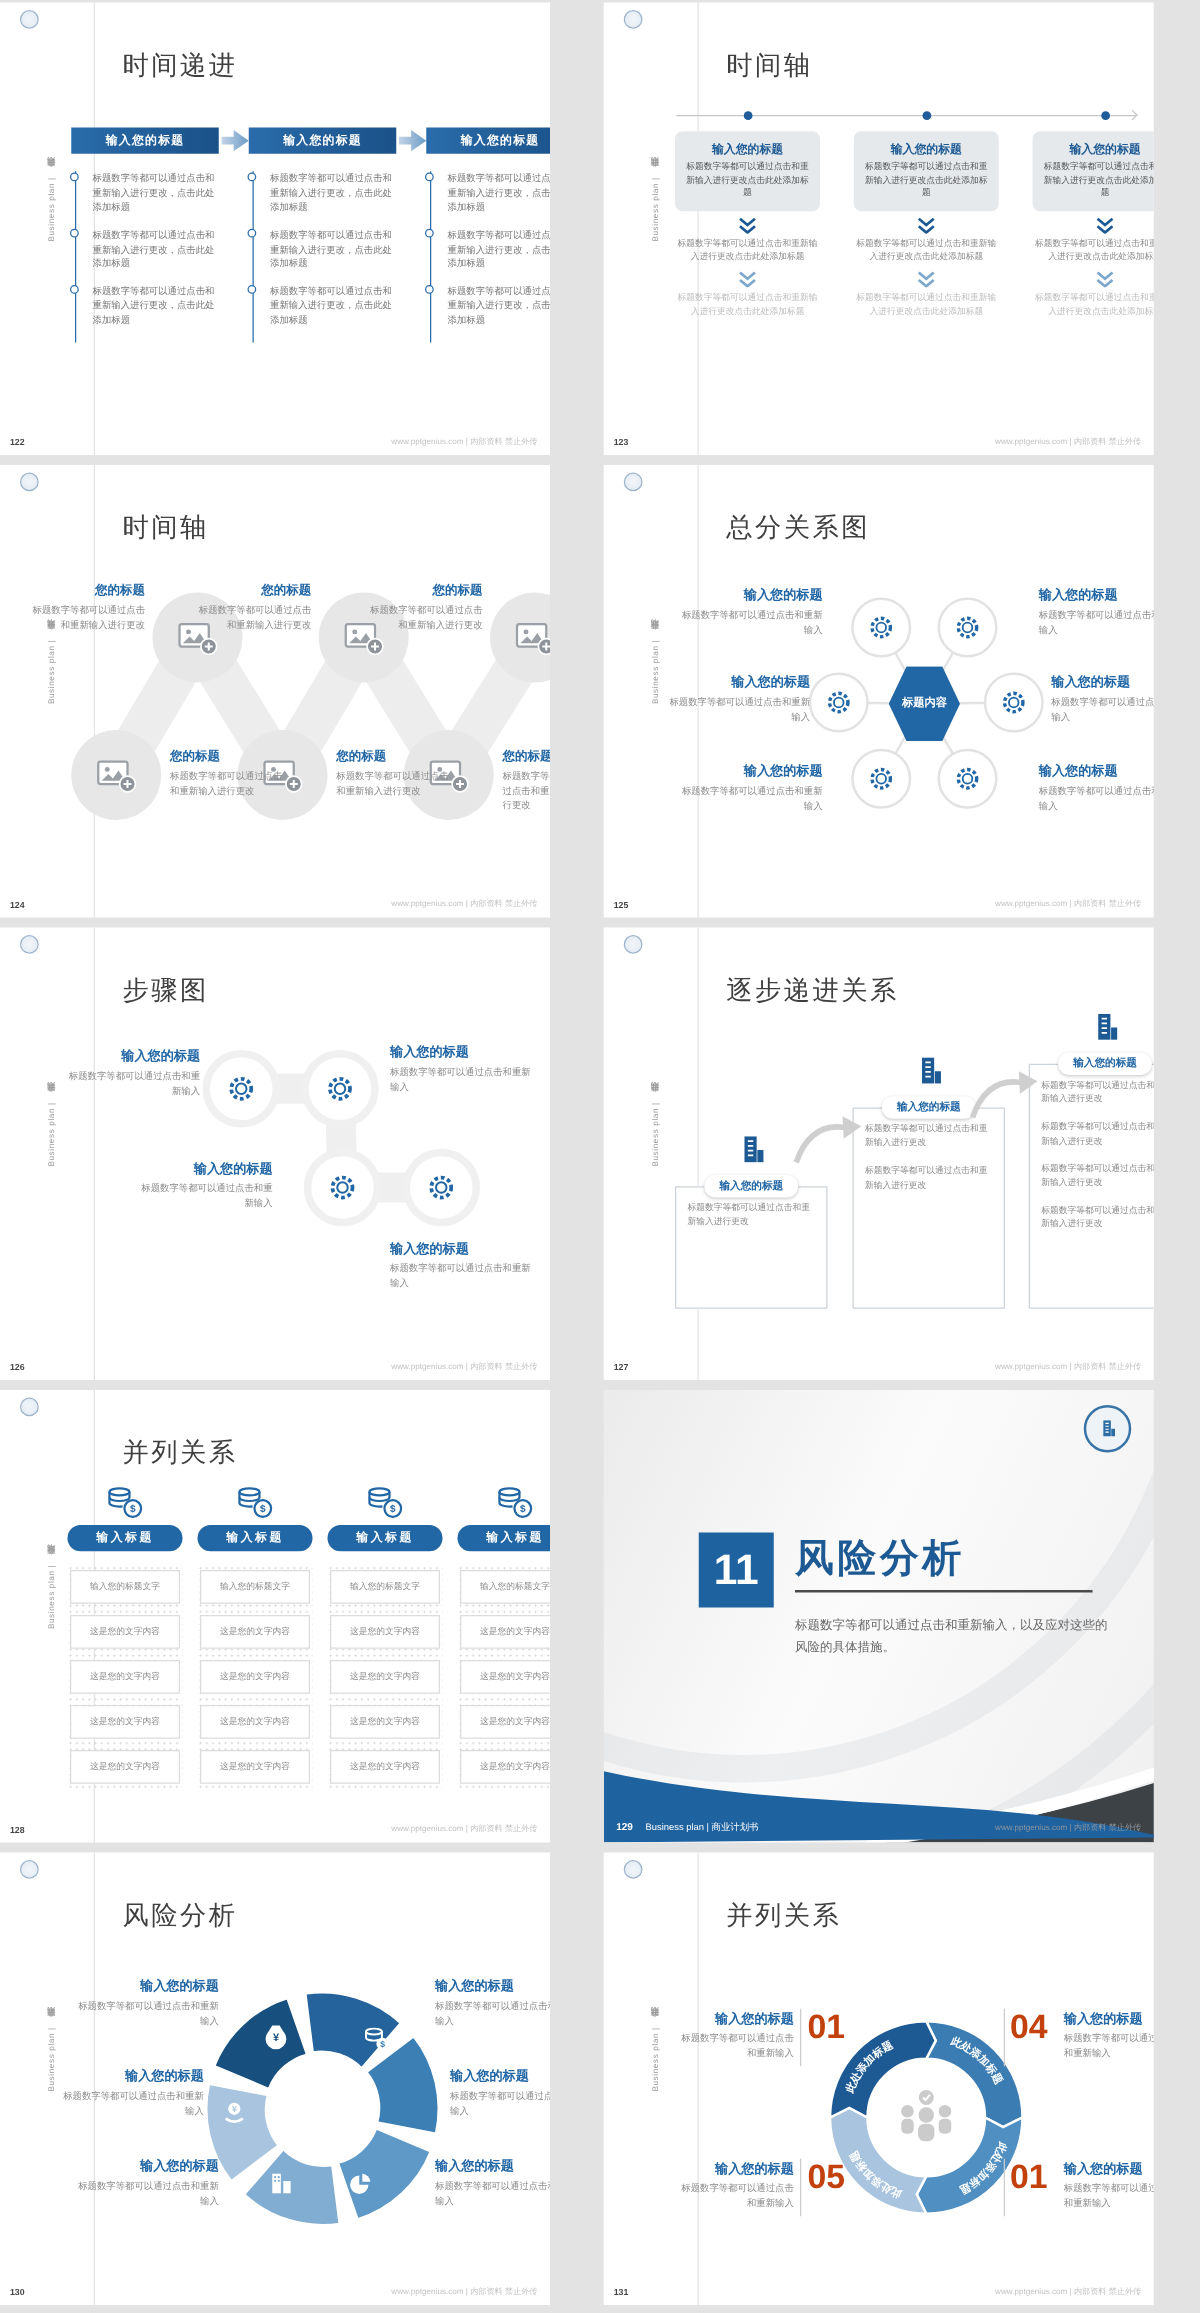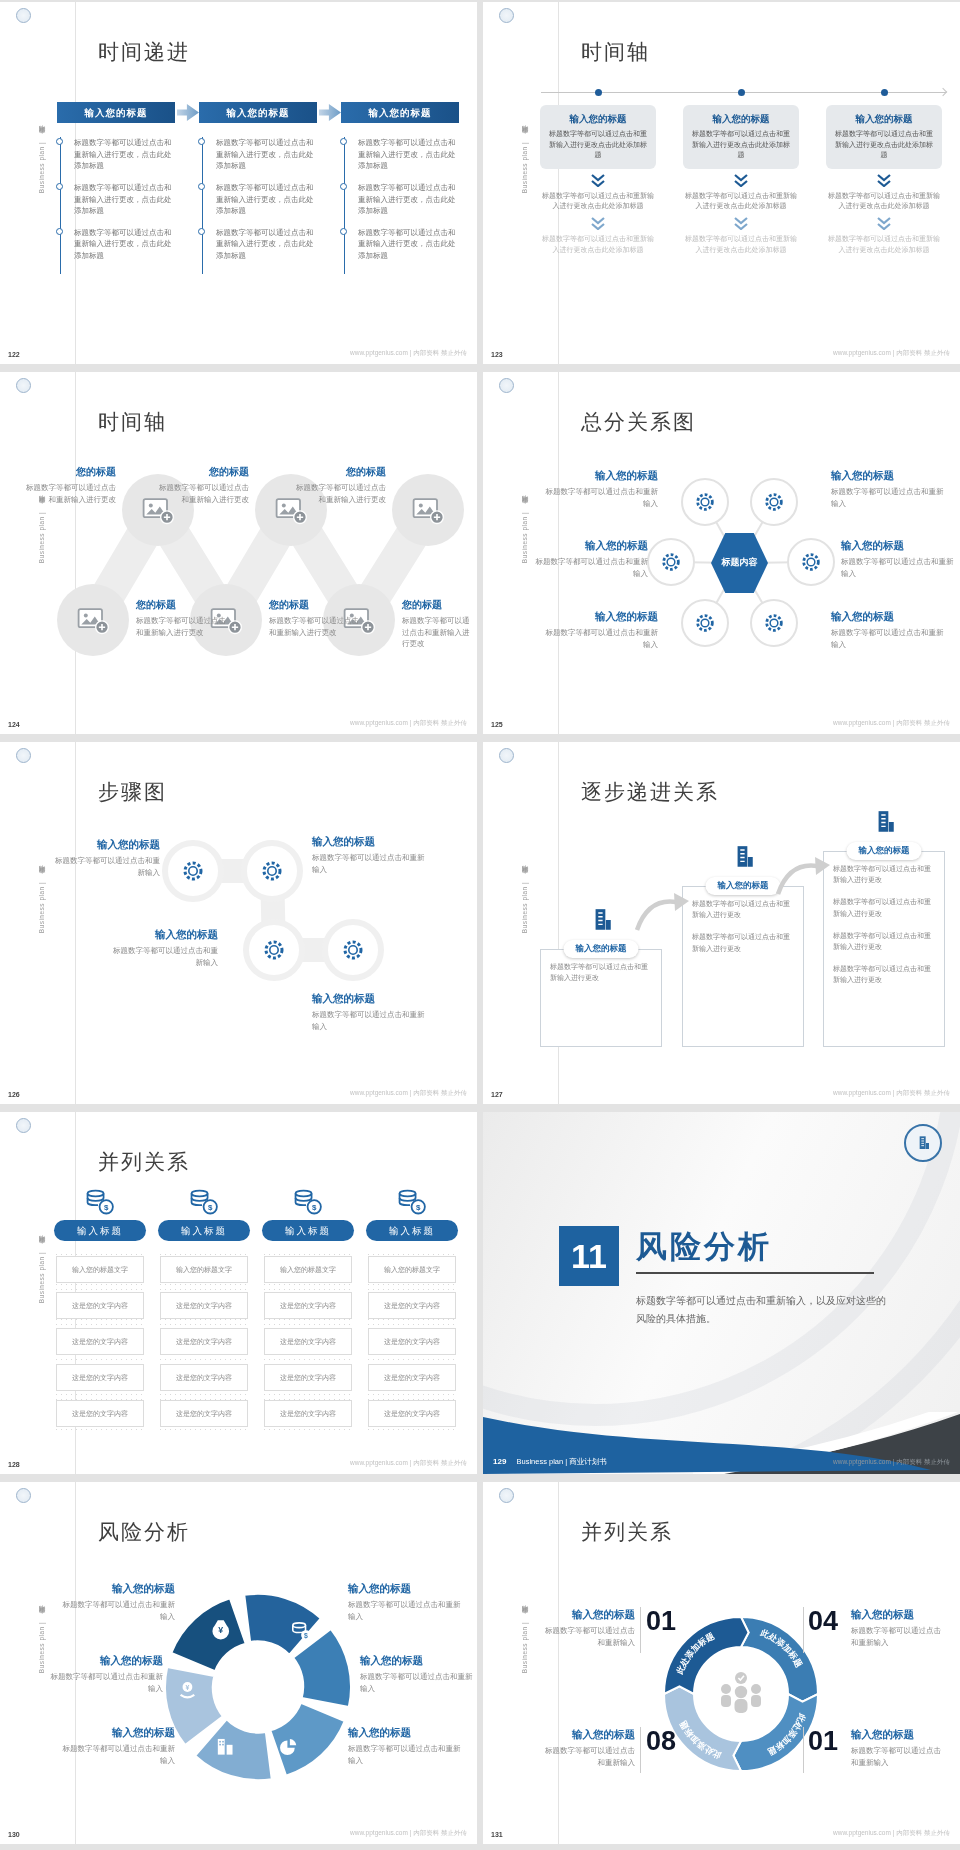--- a/index.html
+++ b/index.html
@@ -1,18 +1,18 @@
 <!DOCTYPE html>
 <html><head>
 <meta charset="utf-8">
 <style>
   html,body{margin:0;padding:0;}
   body{width:960px;background:#e3e3e3;font-family:"Liberation Sans",sans-serif;-webkit-font-smoothing:antialiased;}
   .grid{display:grid;grid-template-columns:477px 477px;gap:8px 6px;padding:2px 0;}
-  .slide{position:relative;width:477px;height:362px;background:#fff;overflow:hidden;}
+  .slide{position:relative;width:440px;height:362px;background:#fff;overflow:hidden;}
   
   .s-logo{position:absolute;left:16px;top:6px;width:13px;height:13px;border:1px solid #9db4cc;border-radius:50%;background:radial-gradient(#f2f6fa,#dfe9f2);}
   .s-side{position:absolute;left:38px;top:135px;writing-mode:vertical-rl;transform:rotate(180deg);font-size:6.5px;color:#9a9a9a;letter-spacing:.5px;}
   .s-line{position:absolute;left:75px;top:0;bottom:0;width:1px;background:#e3e3e3;}
   .s-title{position:absolute;left:98px;top:36px;margin:0;font-size:21px;font-weight:normal;color:#3f3f3f;letter-spacing:2px;}
   .s-pg{position:absolute;left:8px;bottom:6px;font-size:7px;font-weight:bold;color:#444;}
   .s-wm{position:absolute;right:10px;bottom:6px;font-size:6.5px;color:#c2c2c2;}
   .b{font-weight:bold;color:#2166a5;font-size:10px;margin-bottom:3px;}
   .g{color:#8a8a8a;font-size:7.5px;line-height:1.55;}
   .tb{position:absolute;width:115px;}
@@ -37,38 +37,38 @@
   .para123{font-size:7px;color:#8a8a8a;line-height:1.55;}
   .para123.lt{color:#bcbcbc;}
   
   .step{position:absolute;border:1px solid #ccd3da;background:#fff;width:120px;}
   .pill{position:absolute;left:50%;transform:translateX(-50%);top:-10px;background:#fff;border-radius:10px;box-shadow:0 1px 3px rgba(0,0,0,.22);padding:3px 12px;font-size:8.5px;font-weight:bold;color:#2166a5;white-space:nowrap;}
   .bldg-ic{position:absolute;left:50%;transform:translateX(-50%);top:-44px;width:26px;height:28px;color:#1d5a94;}
   .sp{font-size:7px;color:#8a8a8a;line-height:1.6;margin:11px 9px 0;text-align:left;}
   
   .kcol{position:absolute;top:76px;width:92px;text-align:center;}
   .kicon{width:32px;height:27px;color:#2166a5;}
-  .kpill{margin:5px auto 0;background:#2166a5;border-radius:11px;height:21px;line-height:21px;color:#fff;font-weight:normal;font-size:9.5px;letter-spacing:2px;}
+  .kpill{margin:5px auto 0;background:#2166a5;border-radius:11px;height:21px;line-height:21px;color:#fff;font-weight:bold;font-size:9.5px;letter-spacing:2px;}
   .cells{margin-top:11px;padding:4px 2px;background-image:radial-gradient(#d9d9d9 .7px,transparent .8px);background-size:5px 5px;}
   .cell{background:#fff;border:1px solid #dcdcdc;height:25px;line-height:25px;font-size:7px;color:#8a8a8a;margin-bottom:9px;white-space:nowrap;overflow:hidden;}
   .cell:last-child{margin-bottom:0;}
   
   .s129{background:linear-gradient(115deg,#ebebeb,#fbfbfb 45%,#f0f0f0);}
   .sw{position:absolute;border-radius:50%;border:22px solid rgba(205,210,215,.28);}
   .logo129{position:absolute;right:18px;top:12px;width:34px;height:34px;border:2px solid #3873a8;border-radius:50%;background:#eef3f8;display:flex;align-items:center;justify-content:center;}
   .numbox{position:absolute;left:76px;top:114px;width:60px;height:60px;background:#1e62a0;color:#fff;font-size:34px;font-weight:bold;text-align:center;line-height:60px;}
   .t129{position:absolute;left:153px;top:114px;margin:0;font-size:31px;font-weight:bold;color:#1d5a94;letter-spacing:3px;}
   .ul129{position:absolute;left:153px;top:160px;width:238px;height:2px;background:#4a4a4a;}
   .sub129{position:absolute;left:153px;top:170px;width:252px;font-size:10px;color:#666;line-height:1.75;}
   .f129{position:absolute;left:10px;bottom:7px;color:#fff;font-size:7.5px;z-index:3;}
   .f129 b{margin-right:8px;font-size:8px;}
   .wm129{position:absolute;right:10px;bottom:7px;font-size:6.5px;color:#8f969c;z-index:3;}
   .swoosh{position:absolute;left:0;bottom:0;z-index:2;}
   
-  .num131{position:absolute;font-size:27px;font-weight:bold;color:#0f172a;}
+  .num131{position:absolute;font-size:27px;font-weight:bold;color:#c2410c;}
   .vd131{position:absolute;width:1px;height:46px;background:#ccc;}
   svg{display:block;}
 </style>
 </head>
 <body>
 
 <svg width="0" height="0" style="position:absolute">
   <defs>
     <symbol id="gear" viewBox="0 0 24 24">
       <circle cx="12" cy="12" r="8" fill="none" stroke="currentColor" stroke-width="3" stroke-dasharray="3 2.3"></circle>
@@ -583,21 +583,21 @@
           <rect x="10" y="1" width="10" height="12" rx="4"></rect>
         <circle cx="0" cy="-2" r="6.2"></circle>
           <rect x="-6.5" y="5" width="13" height="14" rx="5"></rect>
         <circle cx="0" cy="-16" r="6"></circle>
         <path d="M-2.6,-16 l2,2 3.6,-4.2" stroke="#fff" stroke-width="1.6" fill="none"></path>
       </g>
     </svg>
     <span class="num131" style="left:163px;top:124px">01</span>
     <span class="num131" style="left:325px;top:124px">04</span>
     <span class="num131" style="left:325px;top:244px">01</span>
-    <span class="num131" style="left:163px;top:244px">08</span>
+    <span class="num131" style="left:163px;top:244px">05</span>
     <span class="vd131" style="left:157px;top:125px"></span>
     <span class="vd131" style="left:320px;top:125px"></span>
     <span class="vd131" style="left:157px;top:245px"></span>
     <span class="vd131" style="left:320px;top:245px"></span>
     <div class="tb r" style="left:57px;top:126px;width:95px">
       <div class="b" style="font-size:10.5px">输入您的标题</div>
       <div class="g">标题数字等都可以通过点击和重新输入</div>
     </div>
     <div class="tb" style="left:368px;top:126px;width:95px">
       <div class="b" style="font-size:10.5px">输入您的标题</div>

